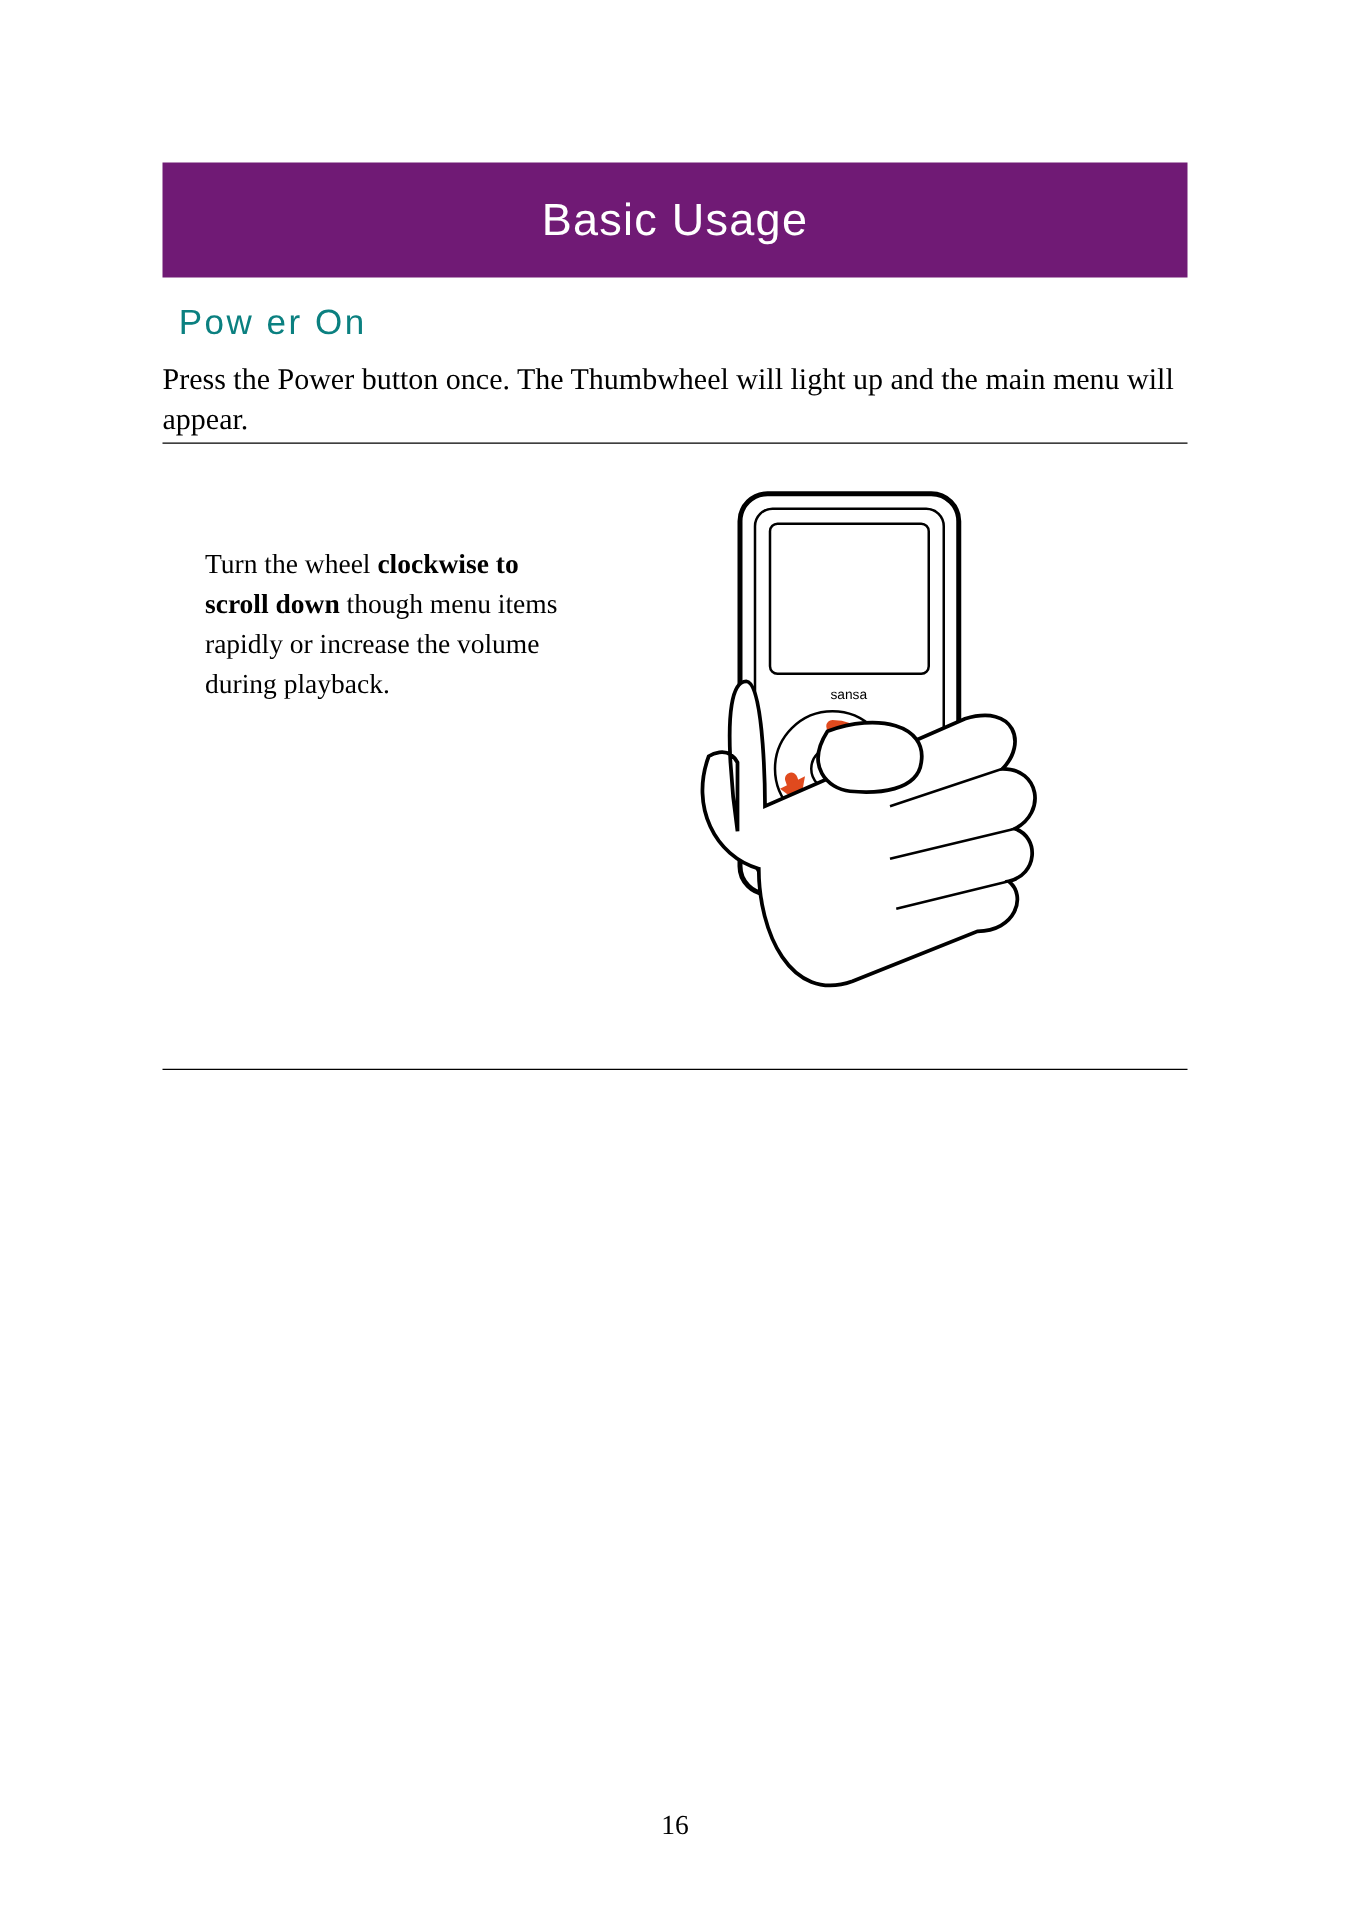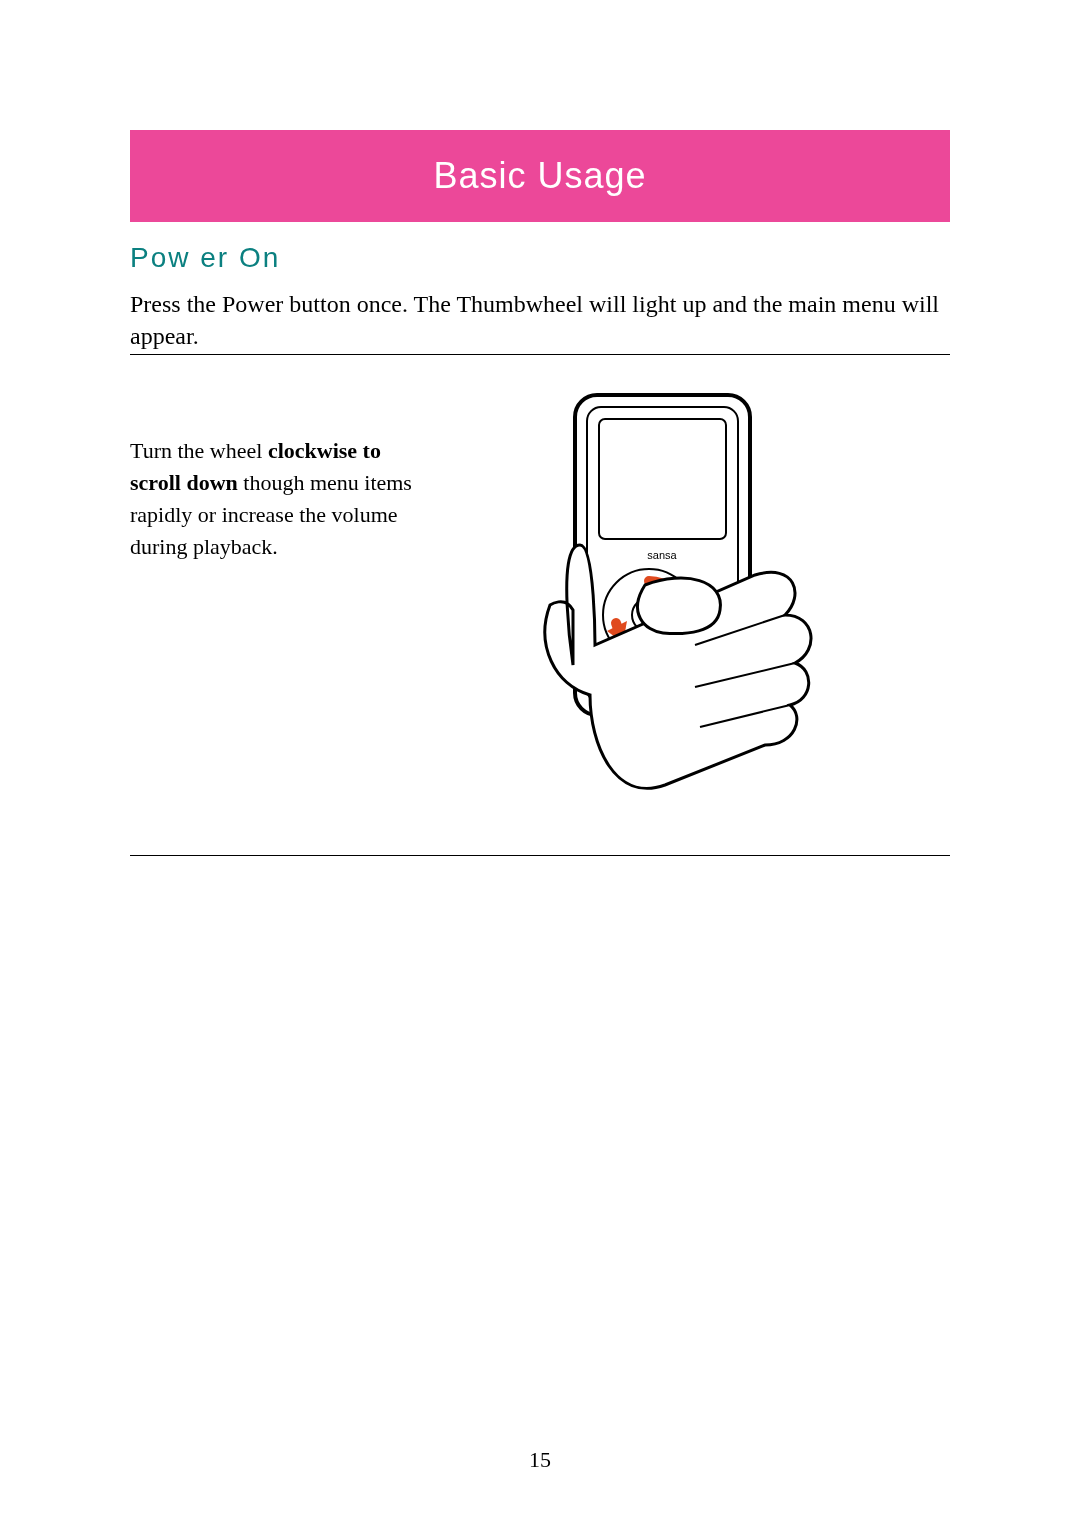--- a/index.html
+++ b/index.html
@@ -10,55 +10,57 @@
     font-family:"Times New Roman",Times,serif;
     color:#000;
   }
   .page{
     position:absolute;
     left:130px;
     top:130px;
     width:820px;
   }
   .banner{
-    background:#ec4899;
+    background:#701a75;
     color:#fff;
     height:92px;
     line-height:92px;
     text-align:center;
     font-family:Arial,Helvetica,sans-serif;
     font-size:36px;
     letter-spacing:1px;
   }
   .h2{
     font-family:Arial,Helvetica,sans-serif;
     color:#0b8080;
     font-size:28px;
     letter-spacing:2px;
     margin-top:20px;
     margin-bottom:14px;
+    margin-left:13px;
   }
   .p{
     font-size:24px;
     line-height:32px;
   }
   .hr{
     border:0;
     border-top:1.5px solid #000;
     margin:2px 0 30px 0;
   }
   .hr2{
     border:0;
     border-top:1.5px solid #000;
     margin:40px 0 0 0;
   }
   .row{
     display:flex;
     gap:30px;
     align-items:flex-start;
+    margin-left:34px;
   }
   .col-text{
     flex:0 0 300px;
     font-size:22px;
     line-height:32px;
   }
   .col-text p{margin:0 0 26px 0;}
   .col-fig{
     flex:1;
     display:flex;
@@ -136,13 +138,13 @@
         <path d="M300 278 L200 302" fill="none" stroke="#000" stroke-width="2"></path>
         <path d="M295 320 L205 342" fill="none" stroke="#000" stroke-width="2"></path>
       </svg>
     </div>
   </div>
 
   <hr class="hr2">
 
 </div>
 
-<div class="pagenum">15</div>
+<div class="pagenum">16</div>
 
 </body></html>

